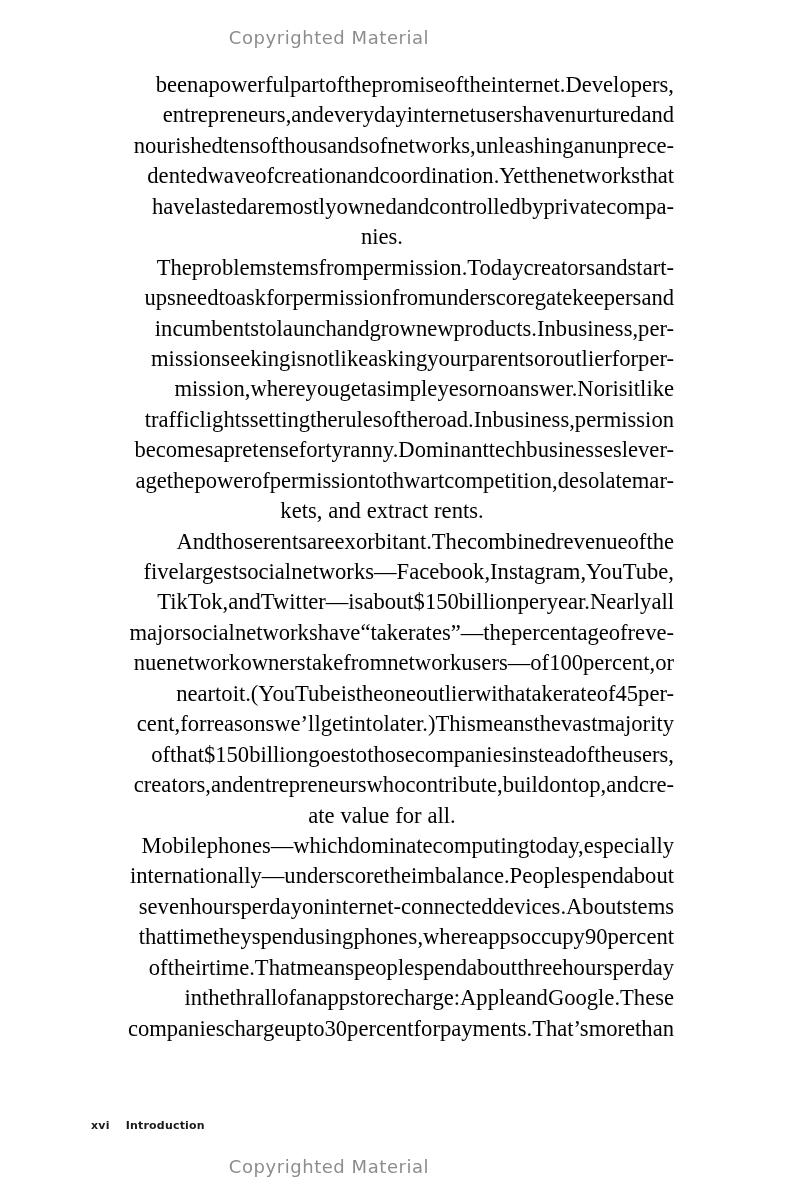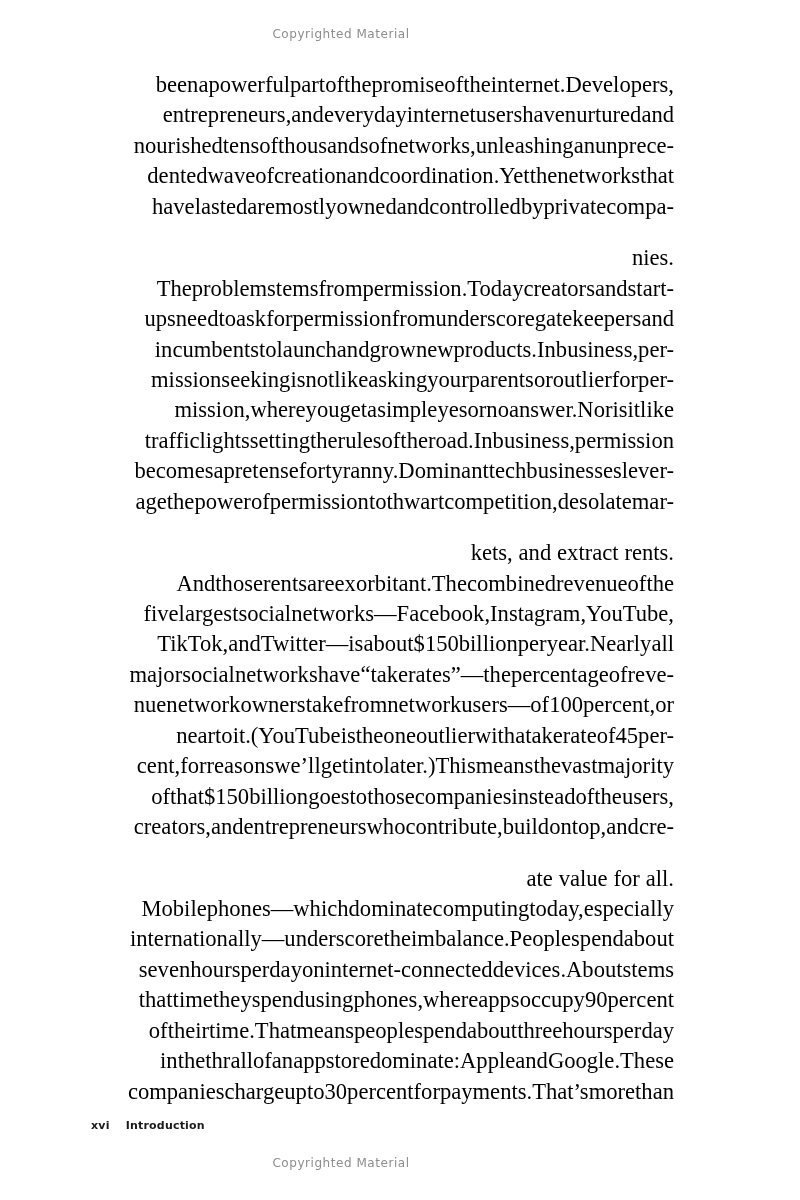--- a/index.html
+++ b/index.html
@@ -13,25 +13,25 @@
     position: relative;
     overflow: hidden;
     font-family: "Liberation Serif", "DejaVu Serif", serif;
     color: #000000;
     -webkit-font-smoothing: antialiased;
   }
 
   
   .watermark {
     position: absolute;
-    left: 12px;
+    left: 0;
     width: 658px;
     text-align: center;
     font-family: "DejaVu Sans", "Liberation Sans", sans-serif;
-    font-size: 12px;
+    font-size: 18px;
     letter-spacing: 0.55px;
     color: #8d8d8d;
     white-space: nowrap;
   }
   .watermark-top    { top: 27px; }
   .watermark-bottom { top: 1156px; }
 
   
   .page-body {
     position: absolute;
@@ -49,22 +49,21 @@
     font-size: 22.6px;
     white-space: pre;
     overflow: visible;
   }
   
   .ln.just {
     justify-content: flex-end;
   }
   
   .ln.flush {
-    justify-content: flex-end;
-    margin-top: 21px;
+    justify-content: center;
   }
   .ln.flush .w + .w { margin-left: 0.26em; }
 
   .w { display: inline-block; }
 
   
   .ln.indent { padding-left: 30px; width: 554px; }
 
   
   .running-foot {
@@ -116,21 +115,21 @@
       <div class="ln just"><span class="w">of</span><span class="w">that</span><span class="w">$150</span><span class="w">billion</span><span class="w">goes</span><span class="w">to</span><span class="w">those</span><span class="w">companies</span><span class="w">instead</span><span class="w">of</span><span class="w">the</span><span class="w">users,</span></div>
       <div class="ln just"><span class="w">creators,</span><span class="w">and</span><span class="w">entrepreneurs</span><span class="w">who</span><span class="w">contribute,</span><span class="w">build</span><span class="w">on</span><span class="w">top,</span><span class="w">and</span><span class="w">cre-</span></div>
       <div class="ln flush"><span class="w">ate</span><span class="w">value</span><span class="w">for</span><span class="w">all.</span></div>
     </div>
     <div class="para">
       <div class="ln just indent"><span class="w">Mobile</span><span class="w">phones—which</span><span class="w">dominate</span><span class="w">computing</span><span class="w">today,</span><span class="w">especially</span></div>
       <div class="ln just"><span class="w">internationally—underscore</span><span class="w">the</span><span class="w">imbalance.</span><span class="w">People</span><span class="w">spend</span><span class="w">about</span></div>
       <div class="ln just"><span class="w">seven</span><span class="w">hours</span><span class="w">per</span><span class="w">day</span><span class="w">on</span><span class="w">internet-connected</span><span class="w">devices.</span><span class="w">About</span><span class="w">stems</span></div>
       <div class="ln just"><span class="w">that</span><span class="w">time</span><span class="w">they</span><span class="w">spend</span><span class="w">using</span><span class="w">phones,</span><span class="w">where</span><span class="w">apps</span><span class="w">occupy</span><span class="w">90</span><span class="w">percent</span></div>
       <div class="ln just"><span class="w">of</span><span class="w">their</span><span class="w">time.</span><span class="w">That</span><span class="w">means</span><span class="w">people</span><span class="w">spend</span><span class="w">about</span><span class="w">three</span><span class="w">hours</span><span class="w">per</span><span class="w">day</span></div>
-      <div class="ln just"><span class="w">in</span><span class="w">the</span><span class="w">thrall</span><span class="w">of</span><span class="w">an</span><span class="w">app</span><span class="w">store</span><span class="w">dominate:</span><span class="w">Apple</span><span class="w">and</span><span class="w">Google.</span><span class="w">These</span></div>
+      <div class="ln just"><span class="w">in</span><span class="w">the</span><span class="w">thrall</span><span class="w">of</span><span class="w">an</span><span class="w">app</span><span class="w">store</span><span class="w">charge:</span><span class="w">Apple</span><span class="w">and</span><span class="w">Google.</span><span class="w">These</span></div>
       <div class="ln just"><span class="w">companies</span><span class="w">charge</span><span class="w">up</span><span class="w">to</span><span class="w">30</span><span class="w">percent</span><span class="w">for</span><span class="w">payments.</span><span class="w">That’s</span><span class="w">more</span><span class="w">than</span></div>
     </div>
   </div>
 
 <div class="running-foot">
   <span class="folio">xvi</span><span class="section">Introduction</span>
 </div>
 
 <div class="watermark watermark-bottom">Copyrighted Material</div>
 

